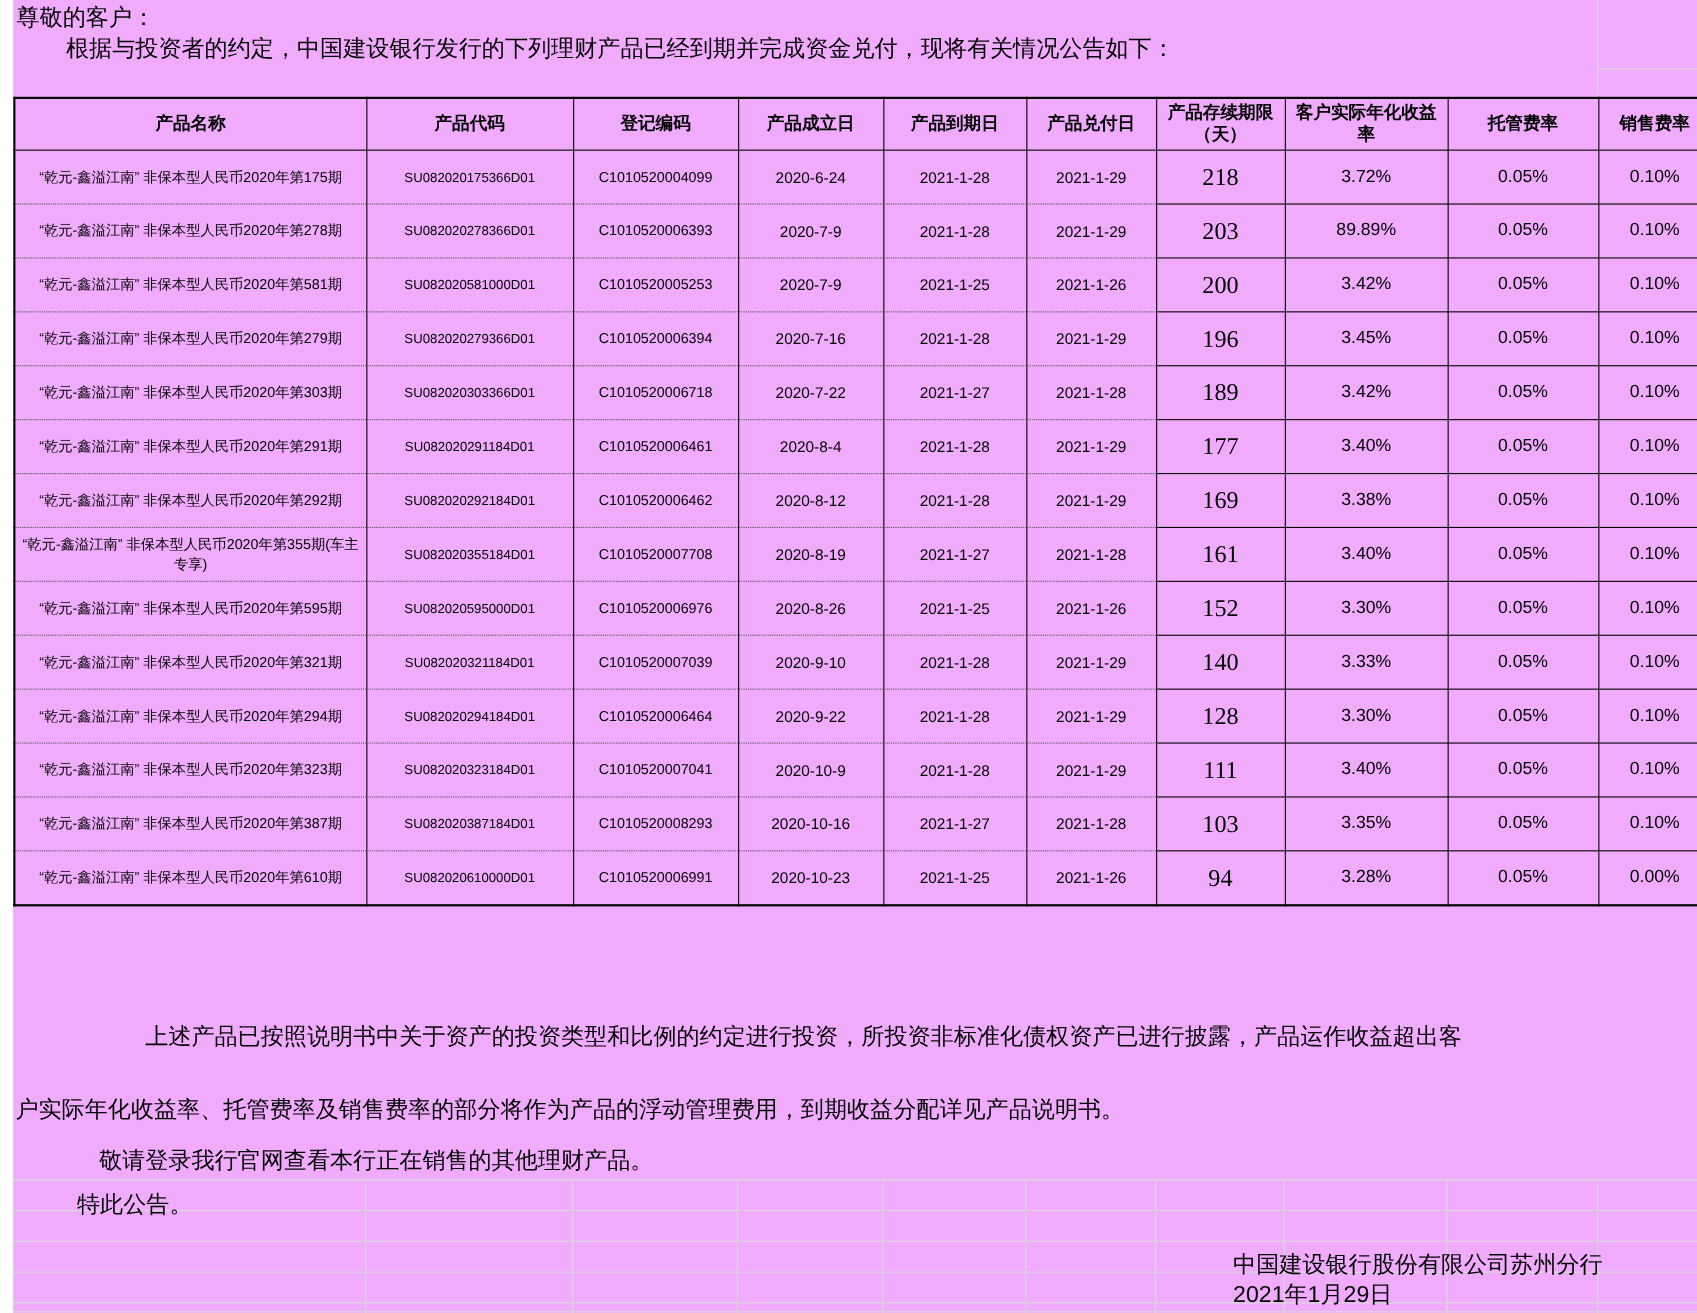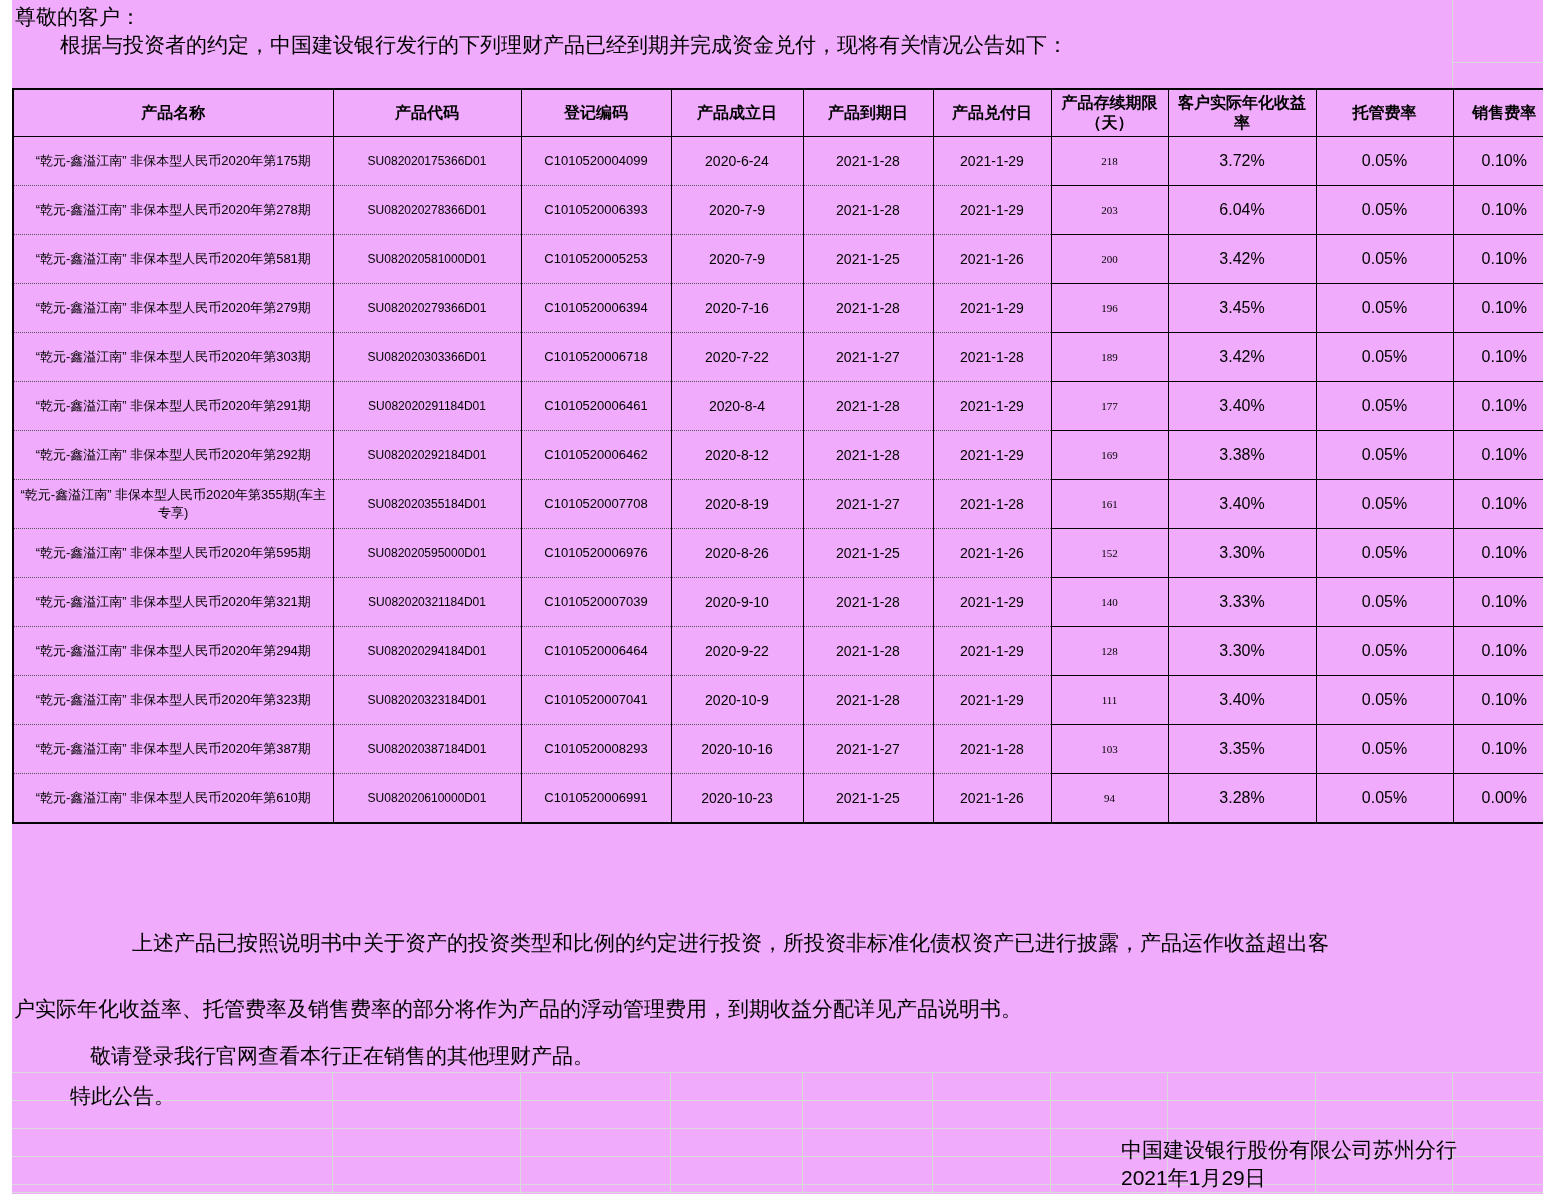--- a/index.html
+++ b/index.html
@@ -32,21 +32,21 @@
     border-left:1px solid #000;border-right:1px solid #000;
     border-bottom:1px dotted #555;
     padding:0 5px;line-height:1.35;overflow:hidden;
   }
   table.products td.cR{border-bottom:1px solid #000;}
   table.products tbody tr:last-child td{border-bottom:none;}
   .c0{font-size:13px;}
   .c1{font-size:12px;}
   .c2{font-size:13px;}
   .c3,.c4,.c5{font-size:14px;}
-  .c6{font-family:"Liberation Serif",serif;font-size:11px;}
+  .c6{font-family:"Liberation Serif",serif;font-size:22px;}
   .c7,.c8,.c9{font-size:16px;}
 
   .note{position:absolute;font-size:21px;line-height:26px;white-space:nowrap;}
   #note1{left:120px;top:930px;}
   #note2{left:2px;top:996px;}
   #note3{left:78px;top:1043px;text-align:right;}
   #note4{left:58px;top:1083px;}
 
   .signature{position:absolute;right:98px;top:1136px;font-size:21px;line-height:28px;}
   .signature .line{display:block;white-space:nowrap;}
@@ -122,21 +122,21 @@
           <td class="c9 cR">0.10%</td>
         </tr>
         <tr>
           <td class="c0">“乾元-鑫溢江南” 非保本型人民币2020年第278期</td>
           <td class="c1">SU082020278366D01</td>
           <td class="c2">C1010520006393</td>
           <td class="c3">2020-7-9</td>
           <td class="c4">2021-1-28</td>
           <td class="c5">2021-1-29</td>
           <td class="c6 cR">203</td>
-          <td class="c7 cR">6.04%</td>
+          <td class="c7 cR">89.89%</td>
           <td class="c8 cR">0.05%</td>
           <td class="c9 cR">0.10%</td>
         </tr>
         <tr>
           <td class="c0">“乾元-鑫溢江南” 非保本型人民币2020年第581期</td>
           <td class="c1">SU082020581000D01</td>
           <td class="c2">C1010520005253</td>
           <td class="c3">2020-7-9</td>
           <td class="c4">2021-1-25</td>
           <td class="c5">2021-1-26</td>

